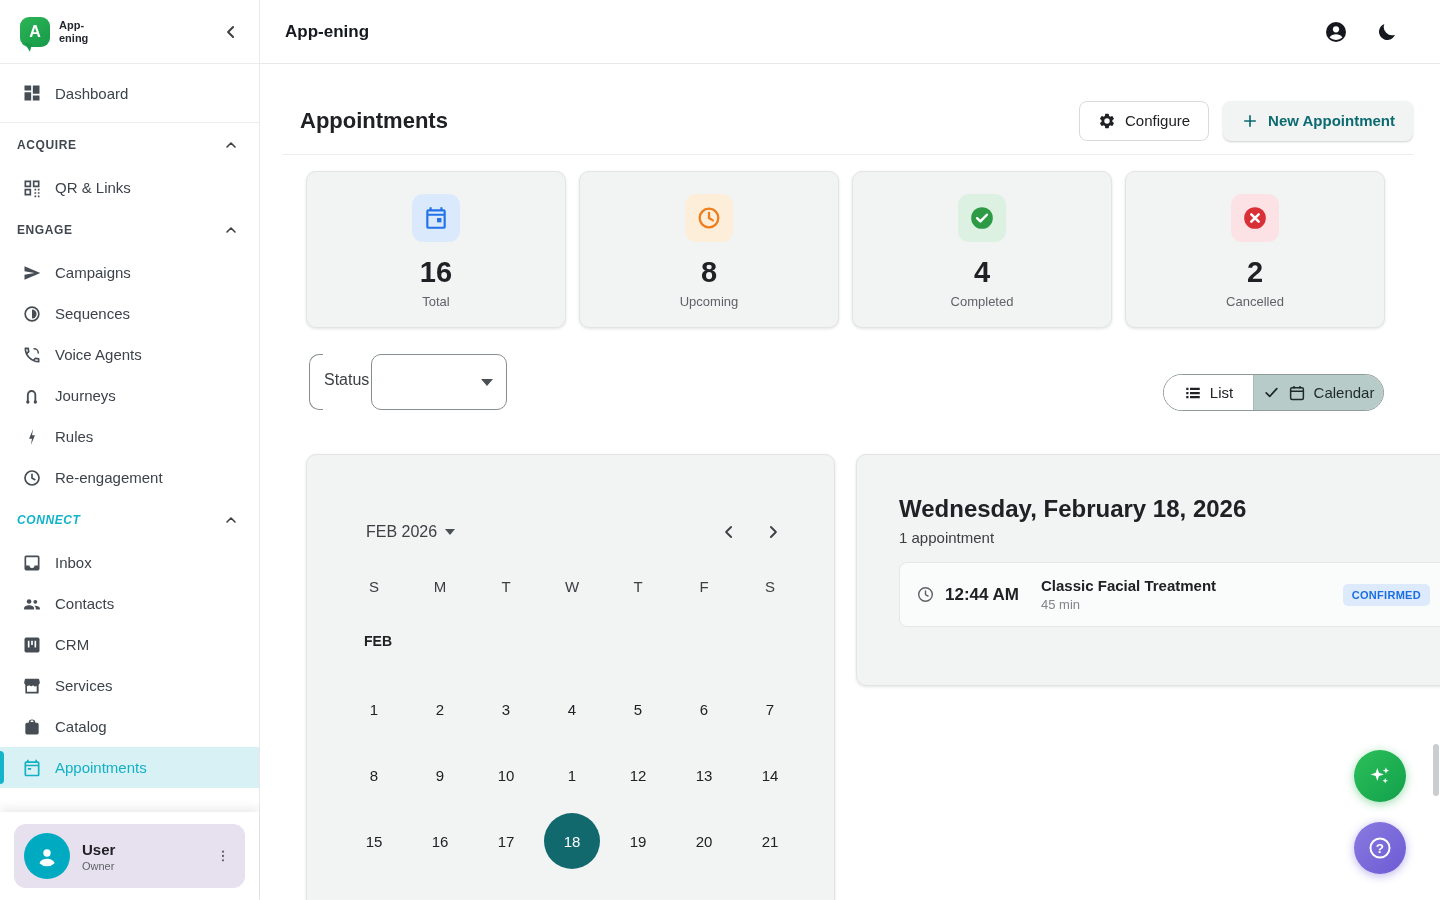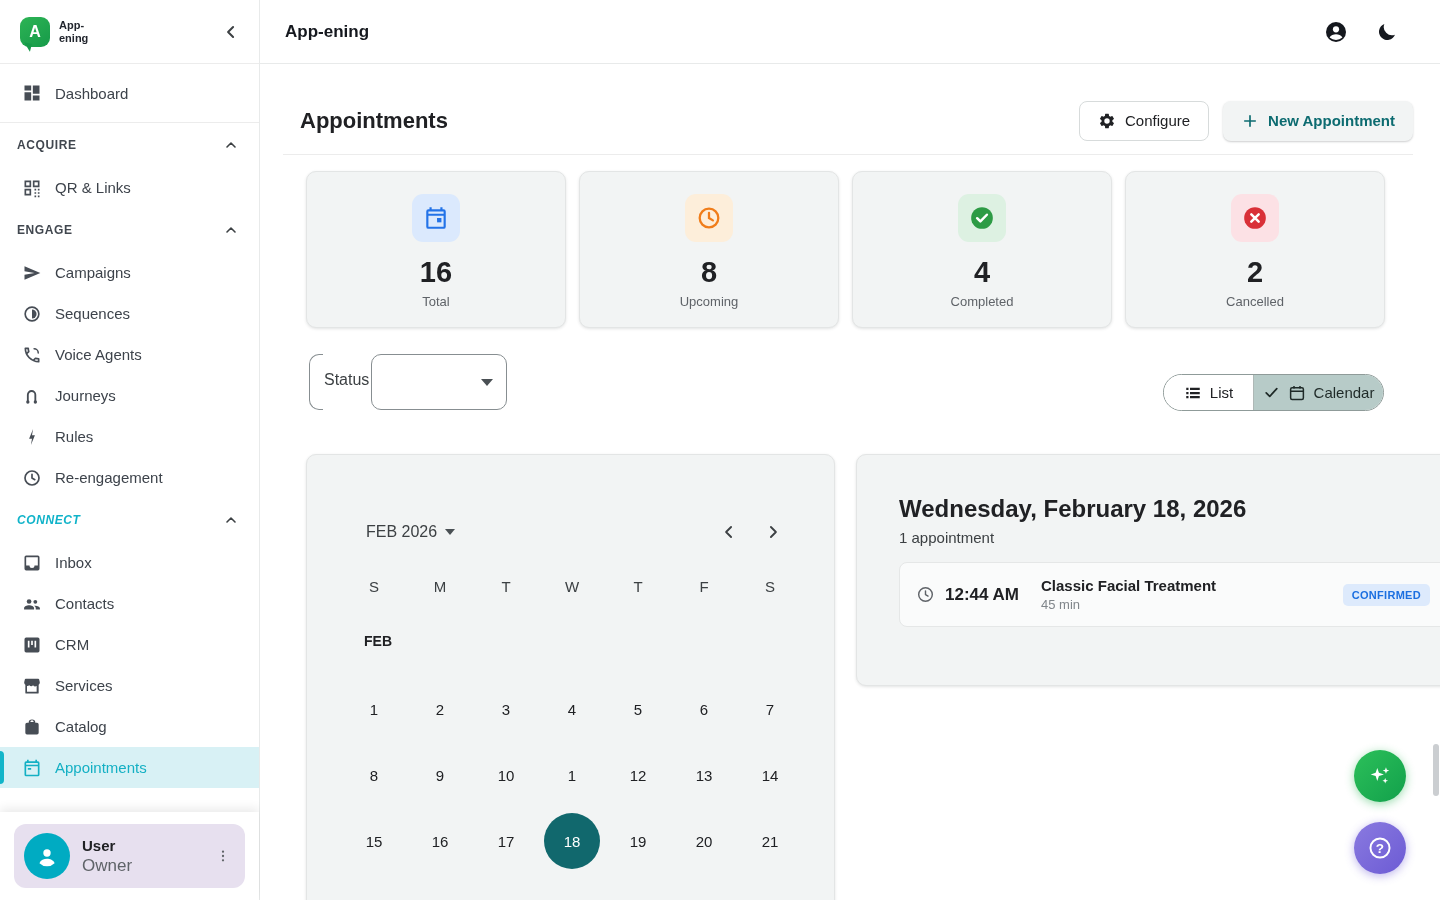--- a/index.html
+++ b/index.html
@@ -20,21 +20,21 @@
   .sec-head { height:44px; display:flex; align-items:center; justify-content:space-between; padding:0 20px 0 17px; font-size:12px; font-weight:bold; letter-spacing:.6px; color:#41474f; cursor:pointer; }
   .sec-head.connect { color:#10b3c9;font-style:italic; }
   .sec-head .ic { color:#3c4043; }
   .nav-item.active { background:#d8f1f5; color:#14b0c4; position:relative; }
   .nav-item.active::before { content:""; position:absolute; left:0; top:4px; bottom:4px; width:4px; border-radius:0 4px 4px 0; background:#12b5c9; }
   .user-area { position:absolute; left:0; right:0; bottom:0; height:88px; background:#fff; box-shadow:0 -3px 10px rgba(0,0,0,.09); }
   .user-card { margin:12px 14px; height:64px; background:#e7e0ef; border-radius:12px; display:flex; align-items:center; padding:0 8px 0 10px; cursor:pointer; }
   .avatar { width:46px; height:46px; border-radius:50%; background:#00abc2; display:flex; align-items:center; justify-content:center; color:#fff; }
   .user-meta { margin-left:12px; }
   .user-name { font-size:15px; font-weight:bold; color:#202124; }
-  .user-role { font-size:17px; color:#5f6368; margin-top:2px; }
+  .user-role { font-size:11px; color:#5f6368; margin-top:2px; }
   .dots-btn { margin-left:auto; color:#5f6368; padding:6px; cursor:pointer; display:flex; }
 
   
   .main { position:absolute; left:260px; top:0; width:1180px; height:900px; }
   .topbar { height:64px; background:#fff; border-bottom:1px solid #e8eaea; display:flex; align-items:center; padding:0 42px 0 25px; }
   .topbar-title { font-size:17px; font-weight:bold; color:#15181e; }
   .topbar-icons { margin-left:auto; display:flex; align-items:center; gap:28px; color:#15181e; }
   .topbar-icons .icbtn { display:flex; cursor:pointer; }
 
   .content { position:absolute; left:0; top:64px; right:0; bottom:0; background:#fff; }

